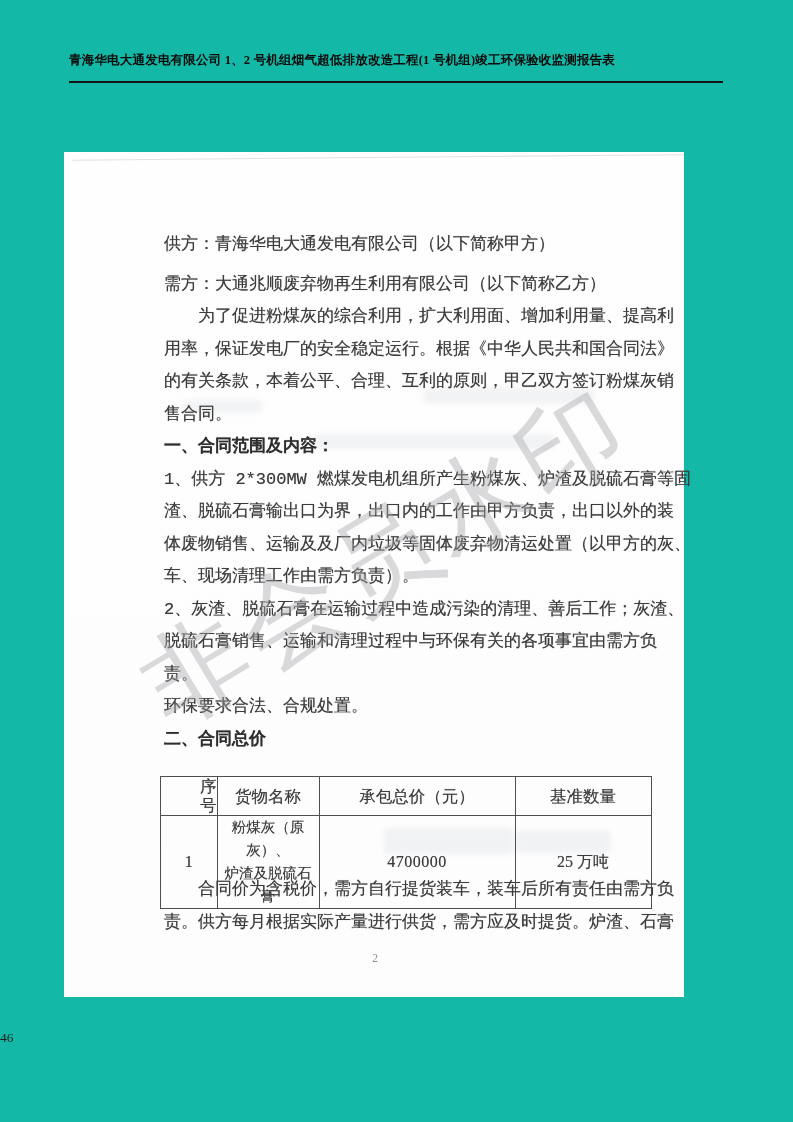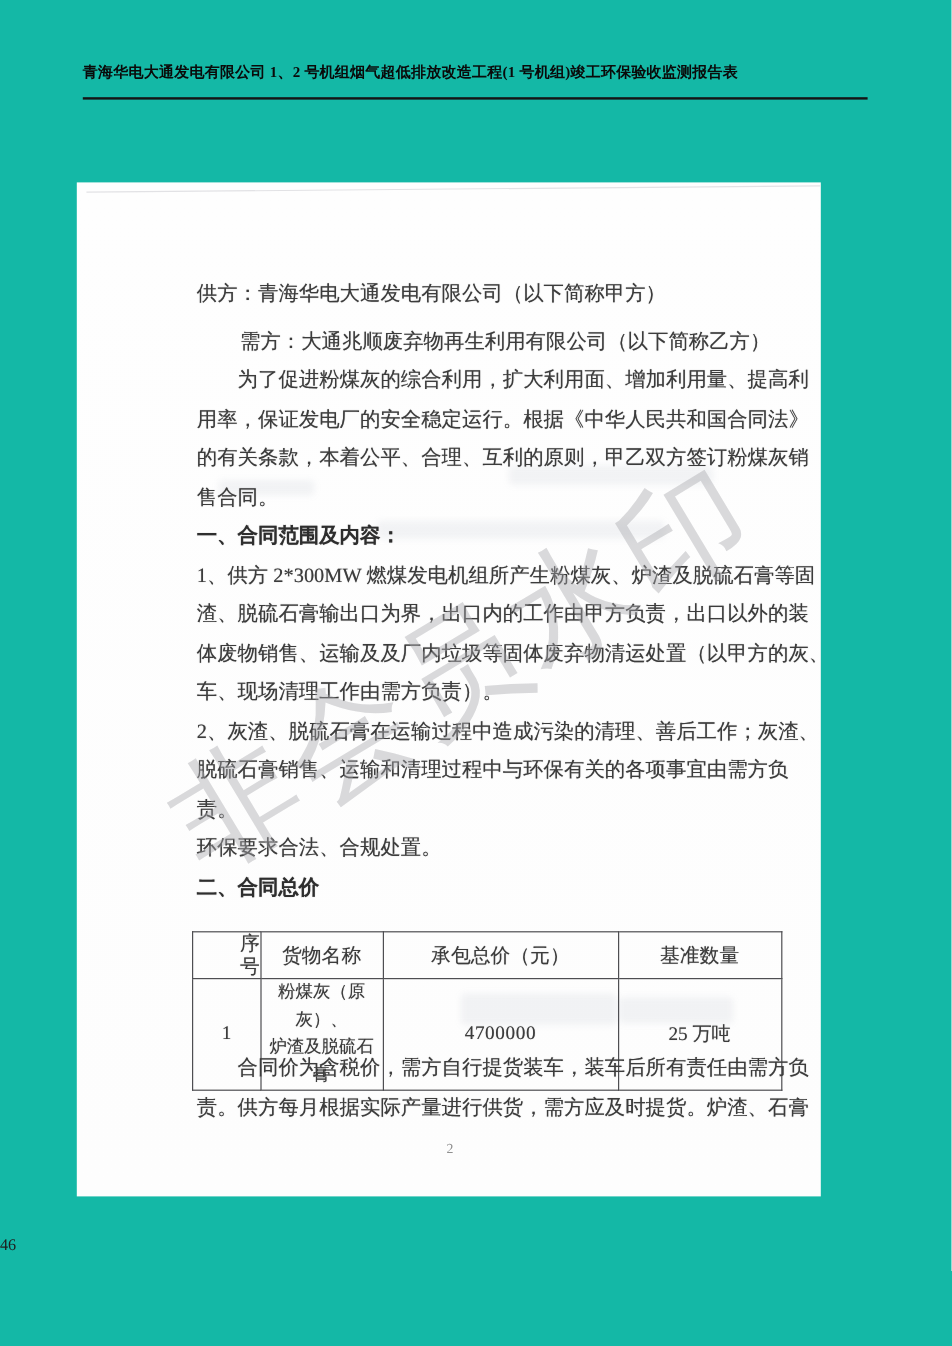--- a/index.html
+++ b/index.html
@@ -45,22 +45,22 @@
   .g1 { left:360px; top:236px; width:170px; height:16px; }
   .g2 { left:250px; top:282px; width:240px; height:15px; }
   .g3 { left:320px; top:676px; width:130px; height:26px; }
   .g4 { left:452px; top:679px; width:95px; height:22px; }
   .g5 { left:118px; top:248px; width:80px; height:13px; }
   .contract-body {
     position:absolute; left:100px; top:77px; width:482px; z-index:2;
     font-size:17px; color:#3c3c3c;
     text-shadow:0 0 0.7px rgba(70,70,70,0.65);
   }
-  .scan-line { height:32.5px; line-height:32.5px; white-space:nowrap; }
-  .scan-line.gap-before { margin-top:7px;margin-left:36px; }
+  .scan-line { height:32.5px; line-height:32.5px; white-space:nowrap;font-family:Liberation Mono, monospace; }
+  .scan-line.gap-before { margin-top:7px; }
   .scan-line.indent { text-indent:2em; }
   .scan-line.heading { font-weight:bold; color:#2e2e2e; }
   
   .contract-table {
     position:absolute; left:96px; top:624px; z-index:2;
     border-collapse:collapse; color:#3c3c3c;
     text-shadow:0 0 0.7px rgba(70,70,70,0.6);
   }
   .contract-table th, .contract-table td {
     border:1.3px solid #4e4e52; text-align:center; vertical-align:middle;

